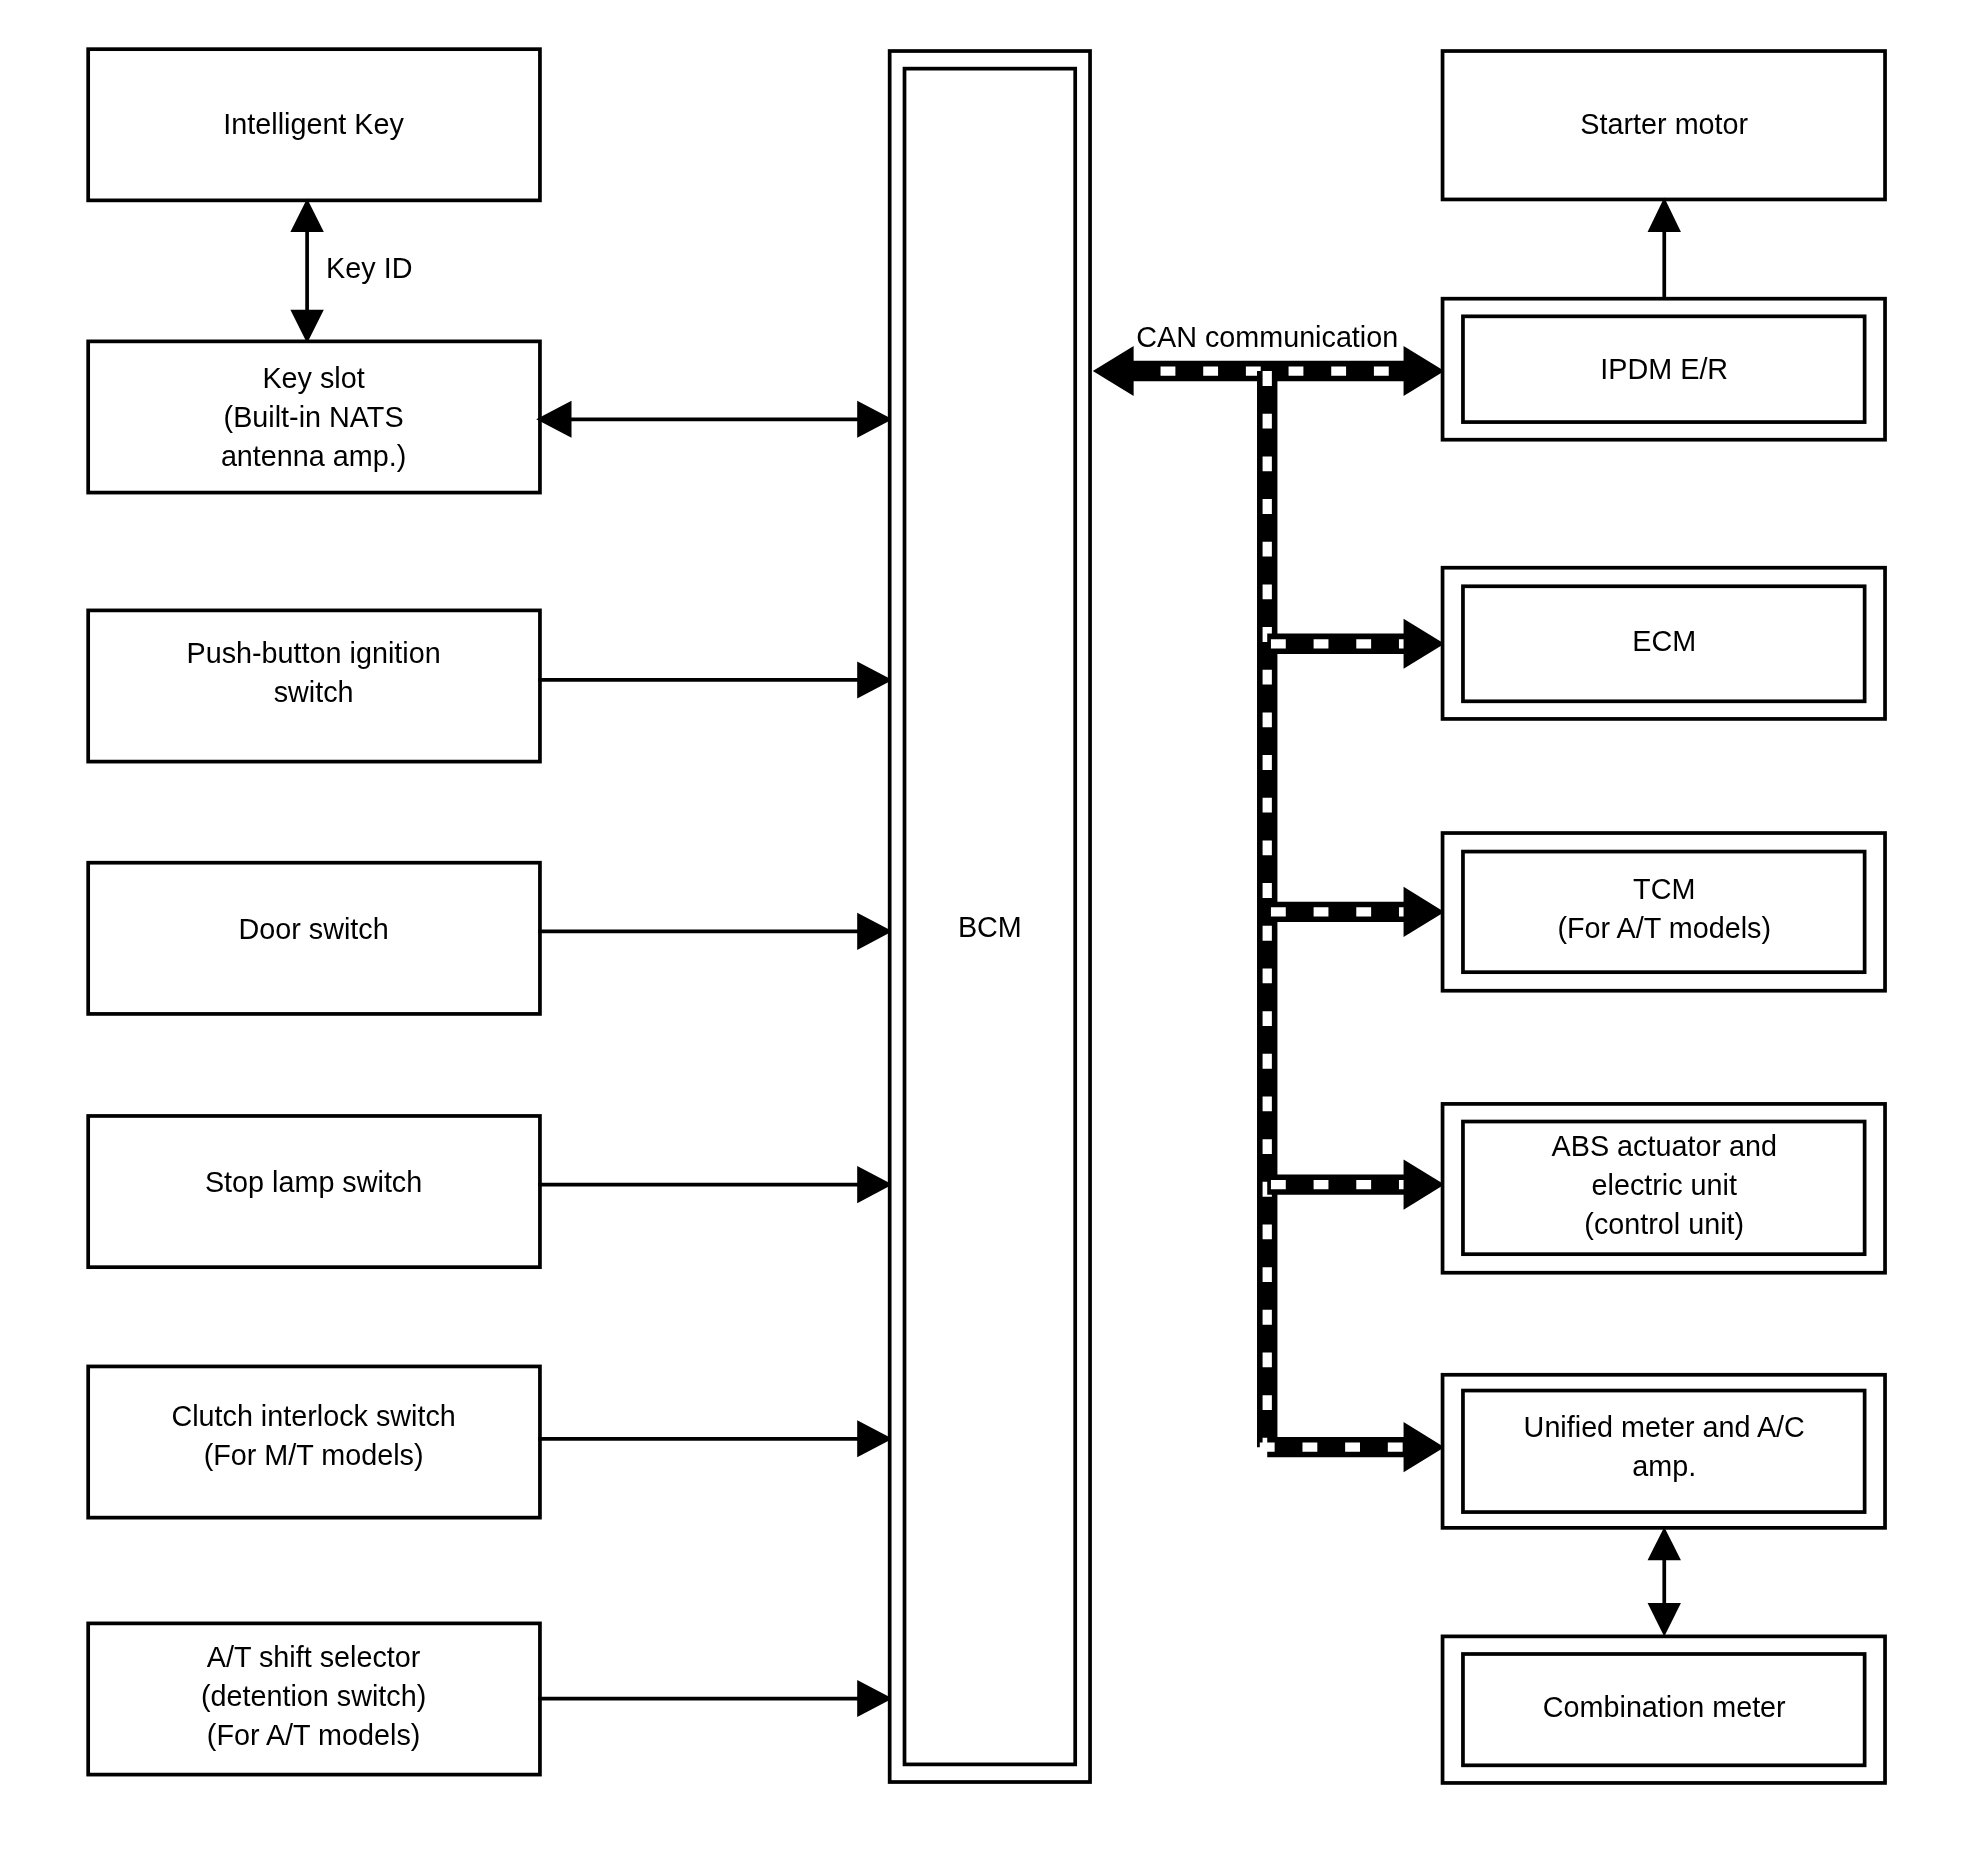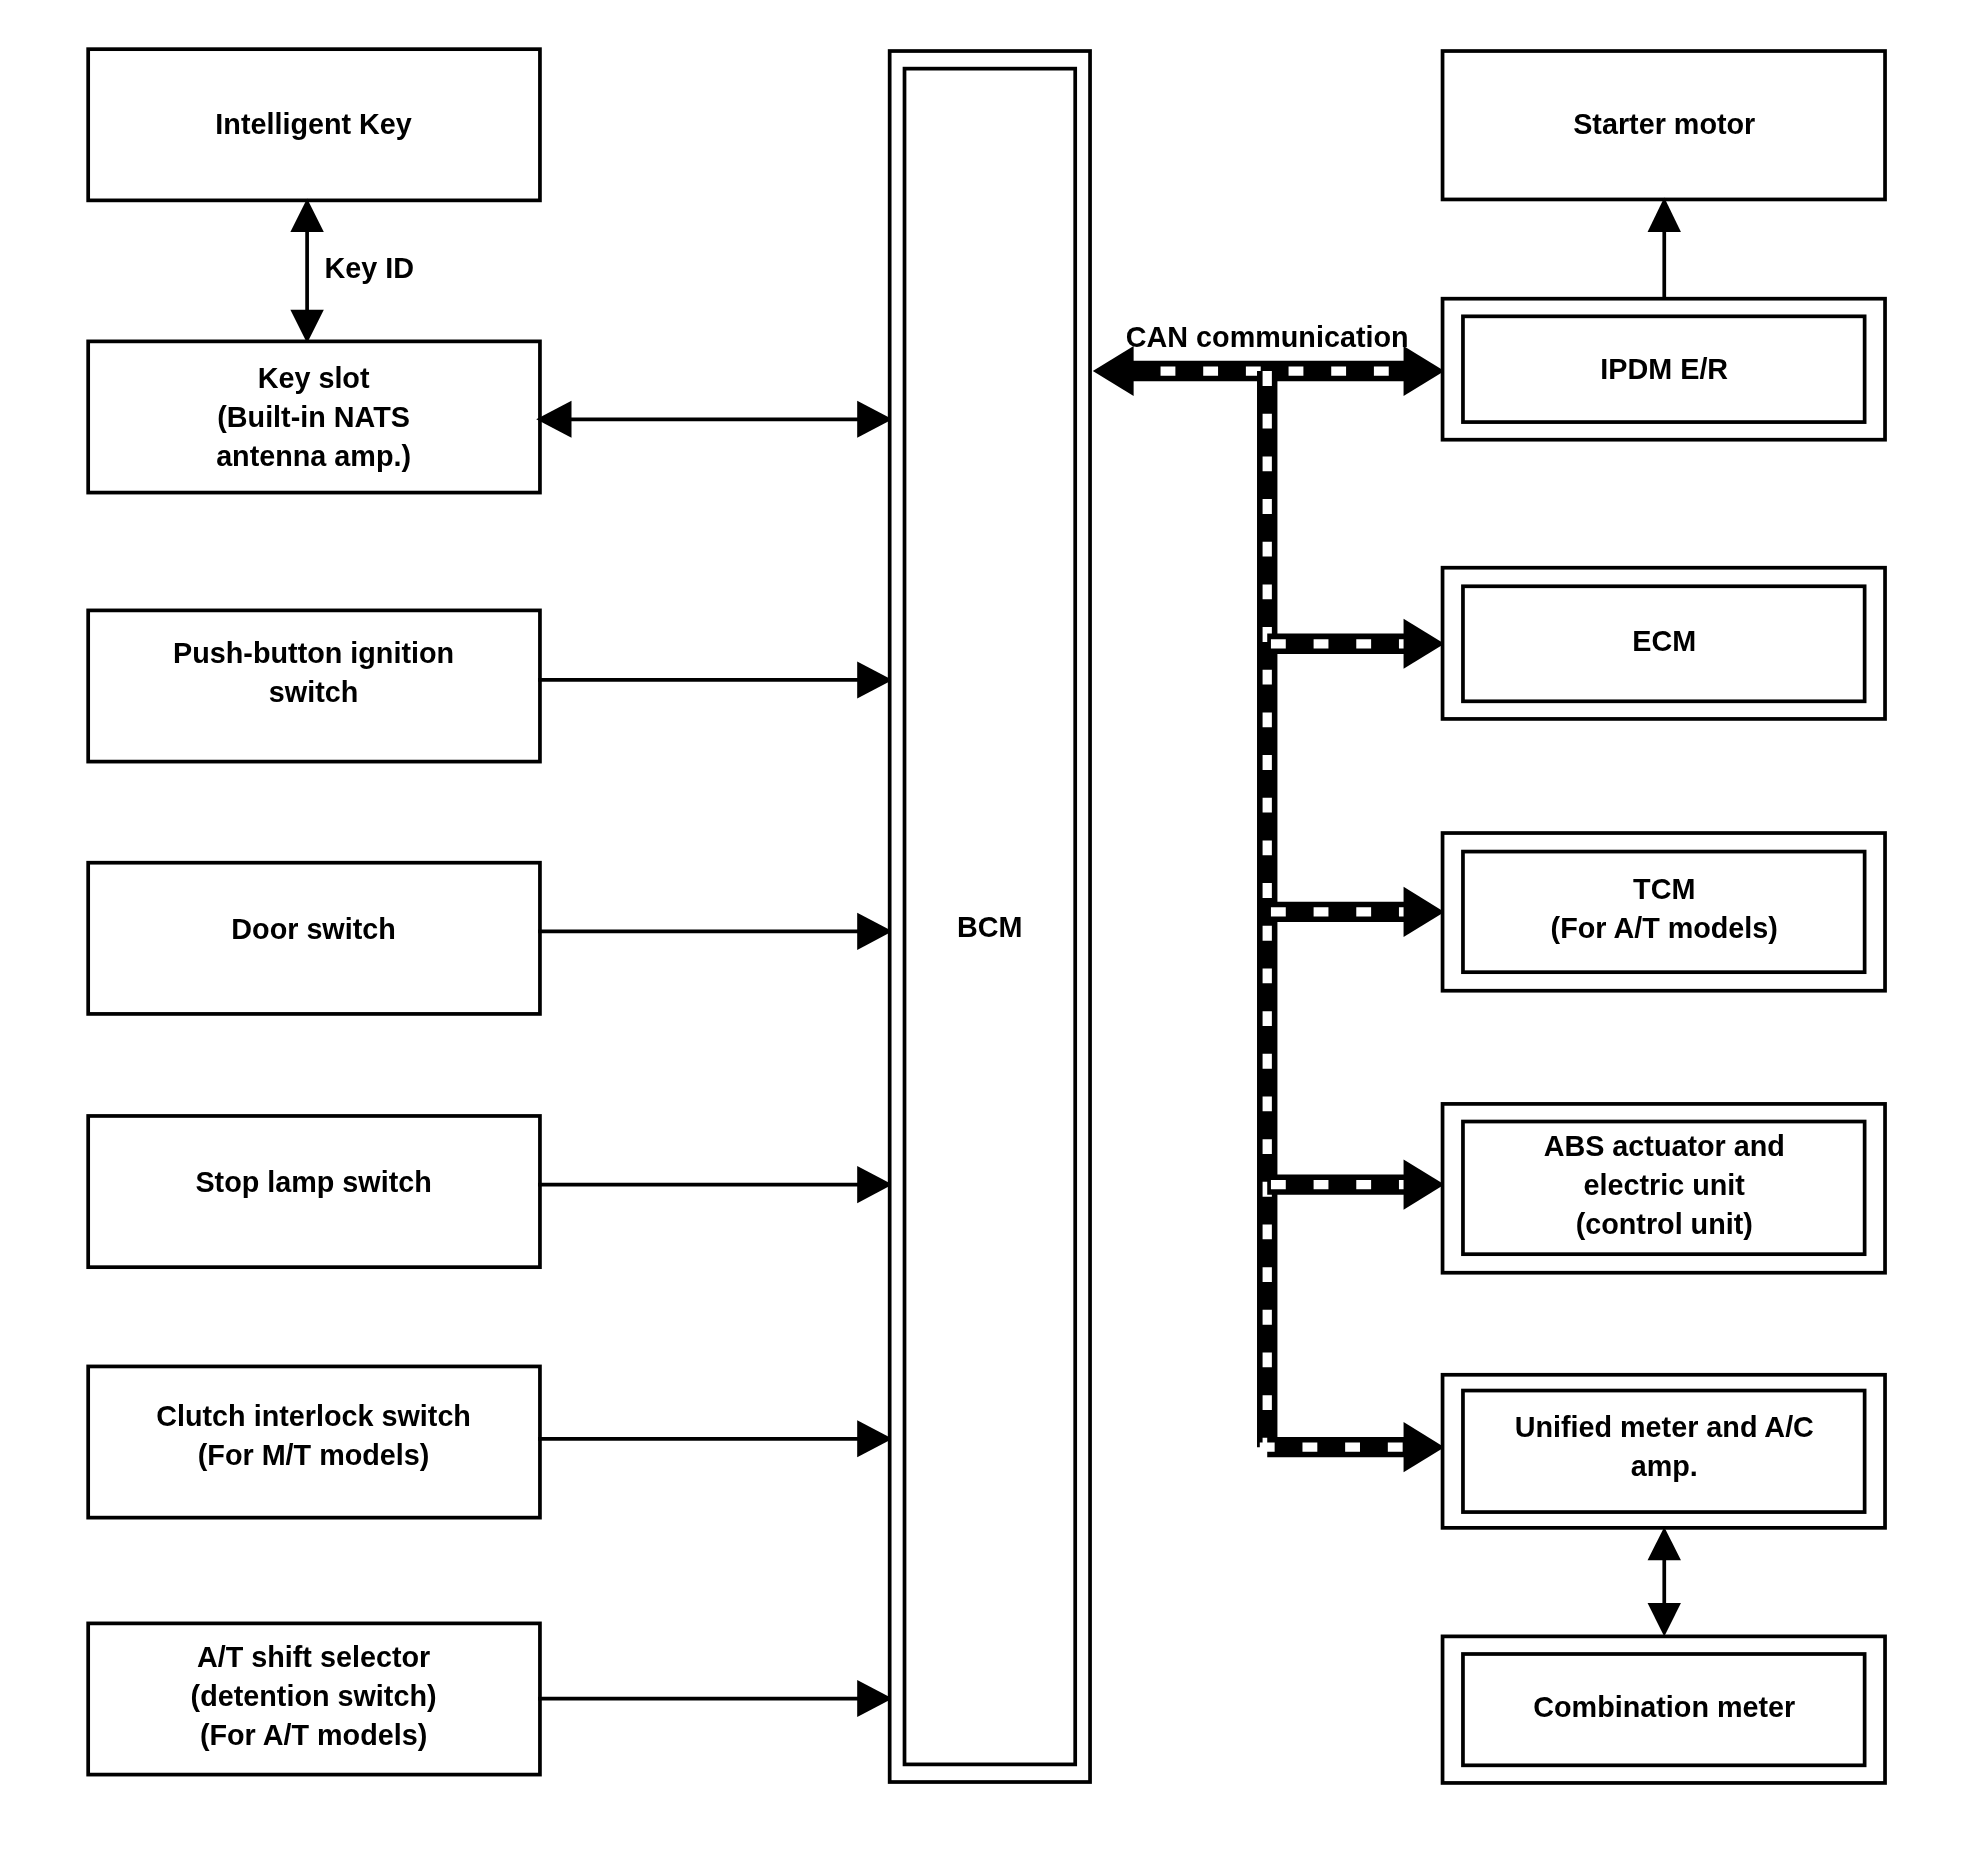--- a/index.html
+++ b/index.html
@@ -11,21 +11,20 @@
     width: 1976px;
     height: 1872px;
     font-family: "Liberation Sans", sans-serif;
     overflow: hidden;
   }
   #diagram-root {
     position: relative;
     width: 1976px;
     height: 1516px;
     background: #ffffff;
-    font-weight: bold;
   }
   svg.diagram {
     display: block;
     width: 1976px;
     height: 1872px;
   }
   .box-outer {
     fill: #ffffff;
     stroke: #000000;
     stroke-width: 4;

